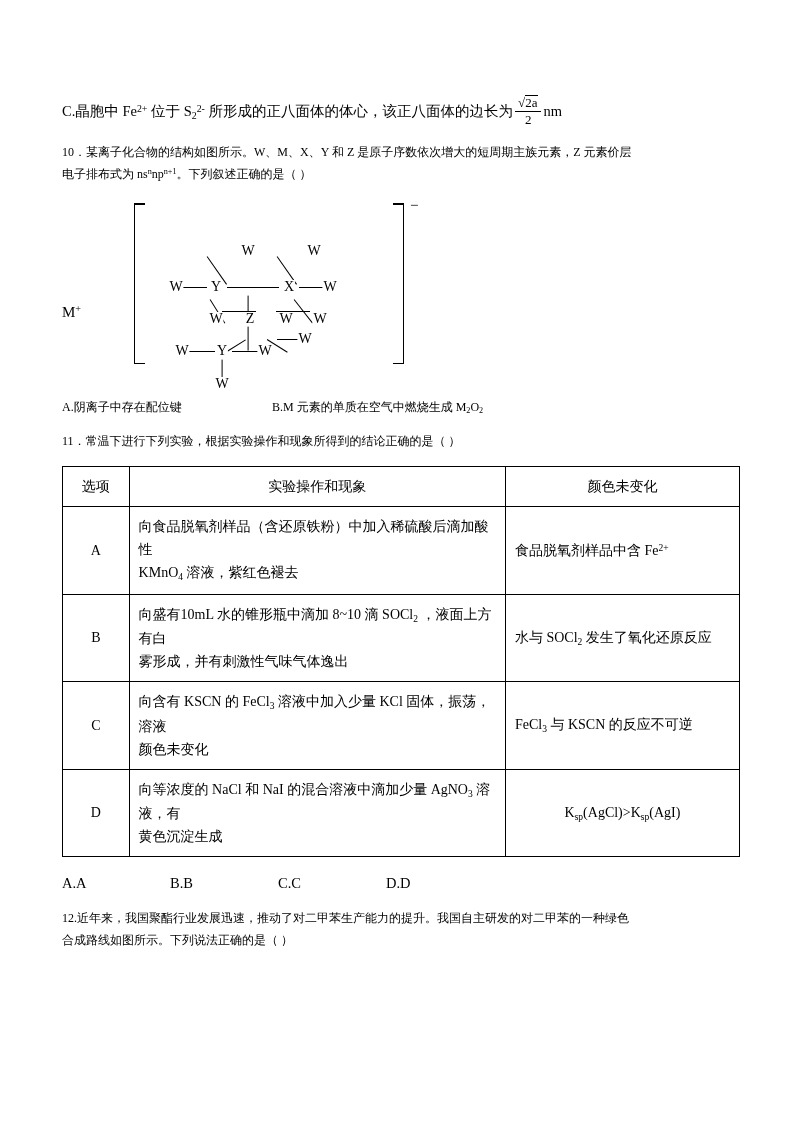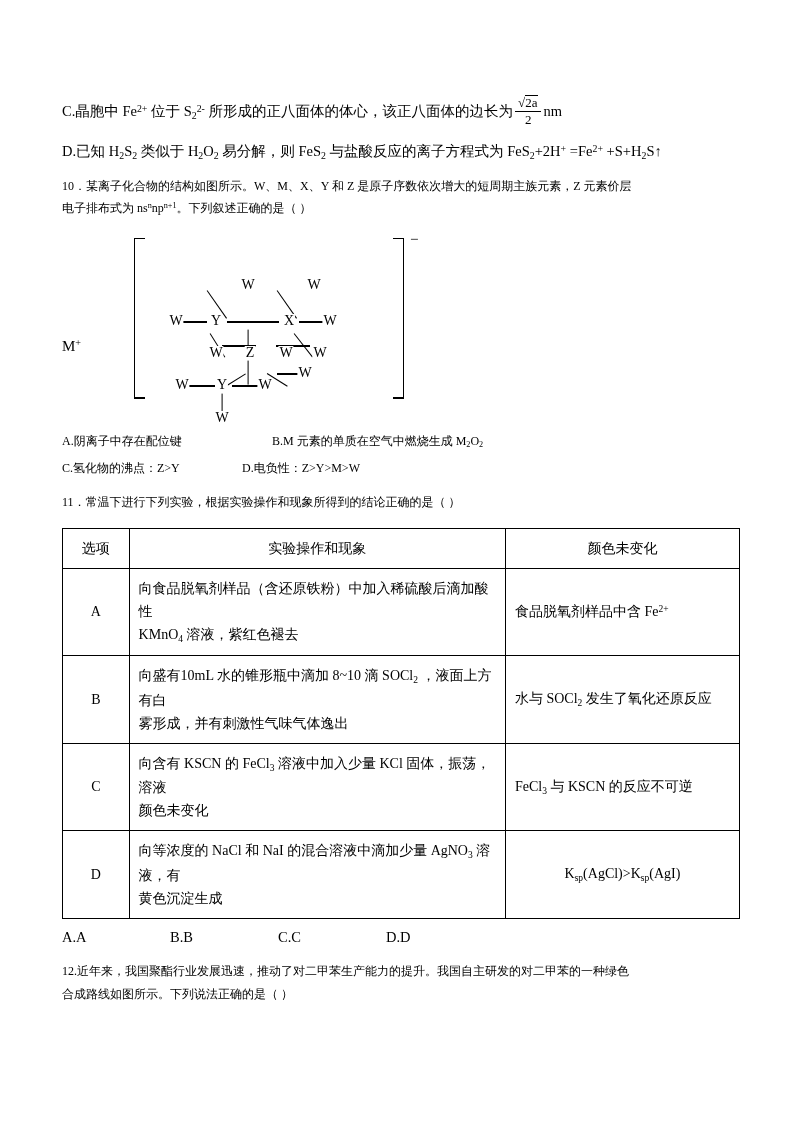--- a/index.html
+++ b/index.html
@@ -155,39 +155,36 @@
     line-height: 1.65;
   }
   table.exp th { text-align: center; }
   .col-opt { width: 52px; text-align: center; }
   .col-oper { width: 398px; }
   .col-concl { width: 228px; }
   td.center { text-align: center; }
 
   .answers {
     font-size: 14.5px;
-    margin-top: 10px;
+    margin-top: 18px;
   }
   .answers span { display: inline-block; width: 108px; }
 
   .tail { margin-top: 14px; }
 </style>
 </head>
 <body>
 
 <div class="page">
   <div class="content">
 
     <p class="line">
       <span>C.</span>晶胞中 Fe<sup>2+</sup> 位于 S<sub>2</sub><sup>2-</sup> 所形成的正八面体的体心，该正八面体的边长为<span class="frac"><span class="num"><span class="radical">√</span><span class="sqrt">2a</span></span><span class="den">2</span></span>nm
     </p>
 
-    <p class="line">
-      D.已知 H<sub>2</sub>S<sub>2</sub> 类似于 H<sub>2</sub>O<sub>2</sub> 易分解，则 FeS<sub>2</sub> 与盐酸反应的离子方程式为 FeS<sub>2</sub>+2H<sup>+</sup> =Fe<sup>2+</sup> +S+H<sub>2</sub>S↑
-    </p>
 
     <p class="q-line">
       <span>10．</span><span>某离子化合物的结构如图所示。W、M、X、Y 和 Z 是原子序数依次增大的短周期主族元素，Z 元素价层</span>
     </p>
     <p class="q-line">
       电子排布式为 ns<sup>n</sup>np<sup>n+1</sup>。下列叙述正确的是（      ）
     </p>
 
     <div class="struct-wrap">
       <div class="m-ion">M<sup>+</sup></div>
@@ -240,23 +237,20 @@
       <span class="atom" style="left:120px; top:152px;">W</span>
       <span class="atom" style="left:160px; top:152px;">Y</span>
       <span class="atom" style="left:203px; top:152px;">W</span>
       <span class="atom" style="left:243px; top:140px;">W</span>
 
       <span class="atom" style="left:160px; top:185px;">W</span>
     </div>
 
     <p class="opt-row">
       <span class="o1">A.阴离子中存在配位键</span><span class="o2">B.M 元素的单质在空气中燃烧生成 M<sub>2</sub>O<sub>2</sub></span>
-    </p>
-    <p class="opt-row opt-row2">
-      <span class="p1">C.氢化物的沸点：Z&gt;Y</span><span>D.电负性：Z&gt;Y&gt;M&gt;W</span>
     </p>
 
     <p class="q-line" style="margin-top:14px;">
       <span>11．</span><span>常温下进行下列实验，根据实验操作和现象所得到的结论正确的是（      ）</span>
     </p>
 
     <table class="exp">
       <tbody>
           <tr>
         <th class="col-opt">选项</th>

